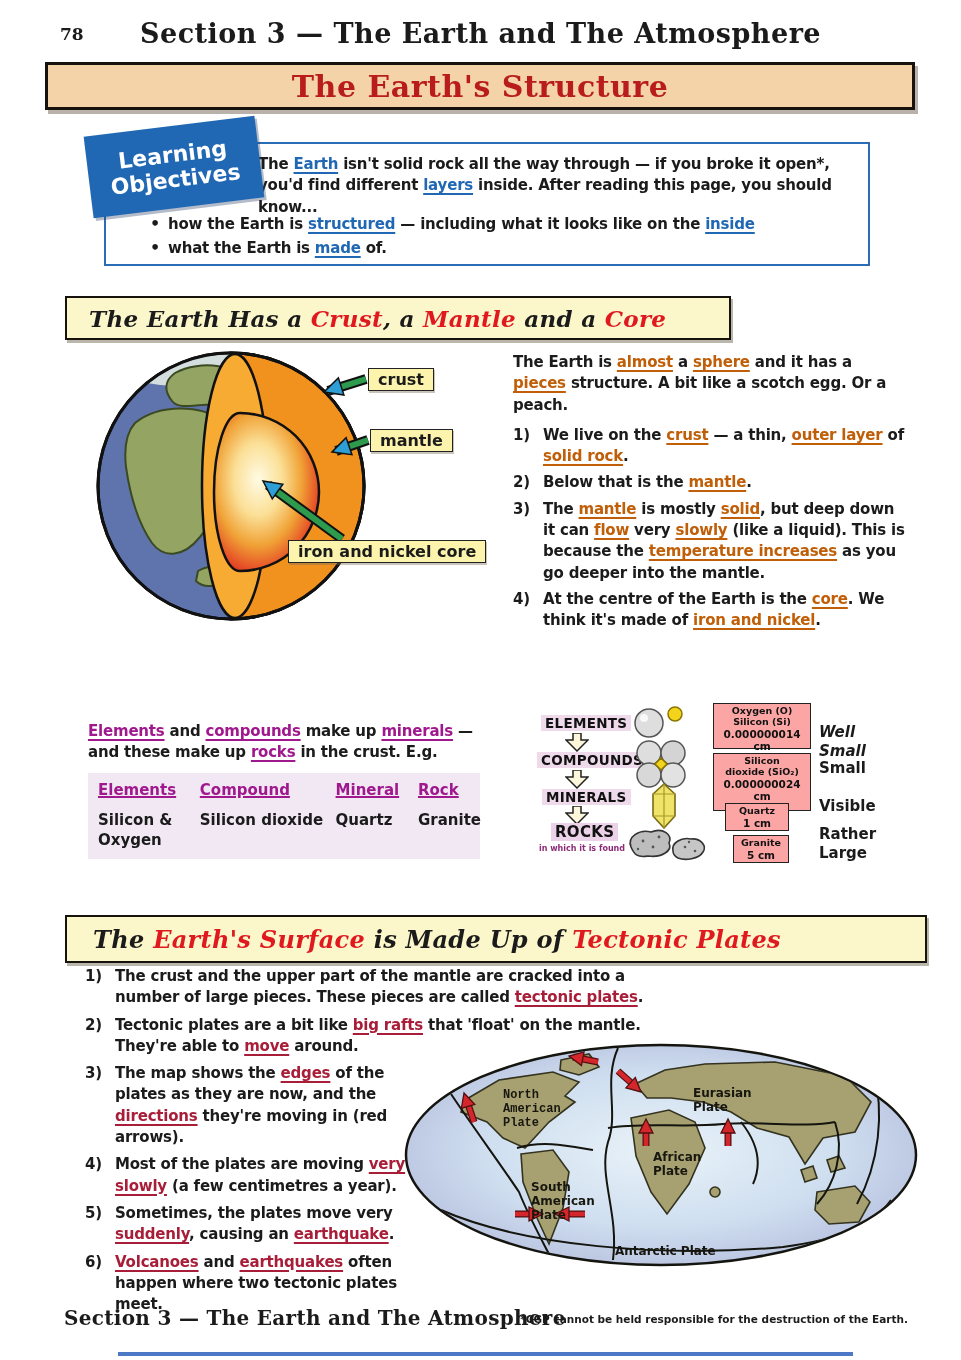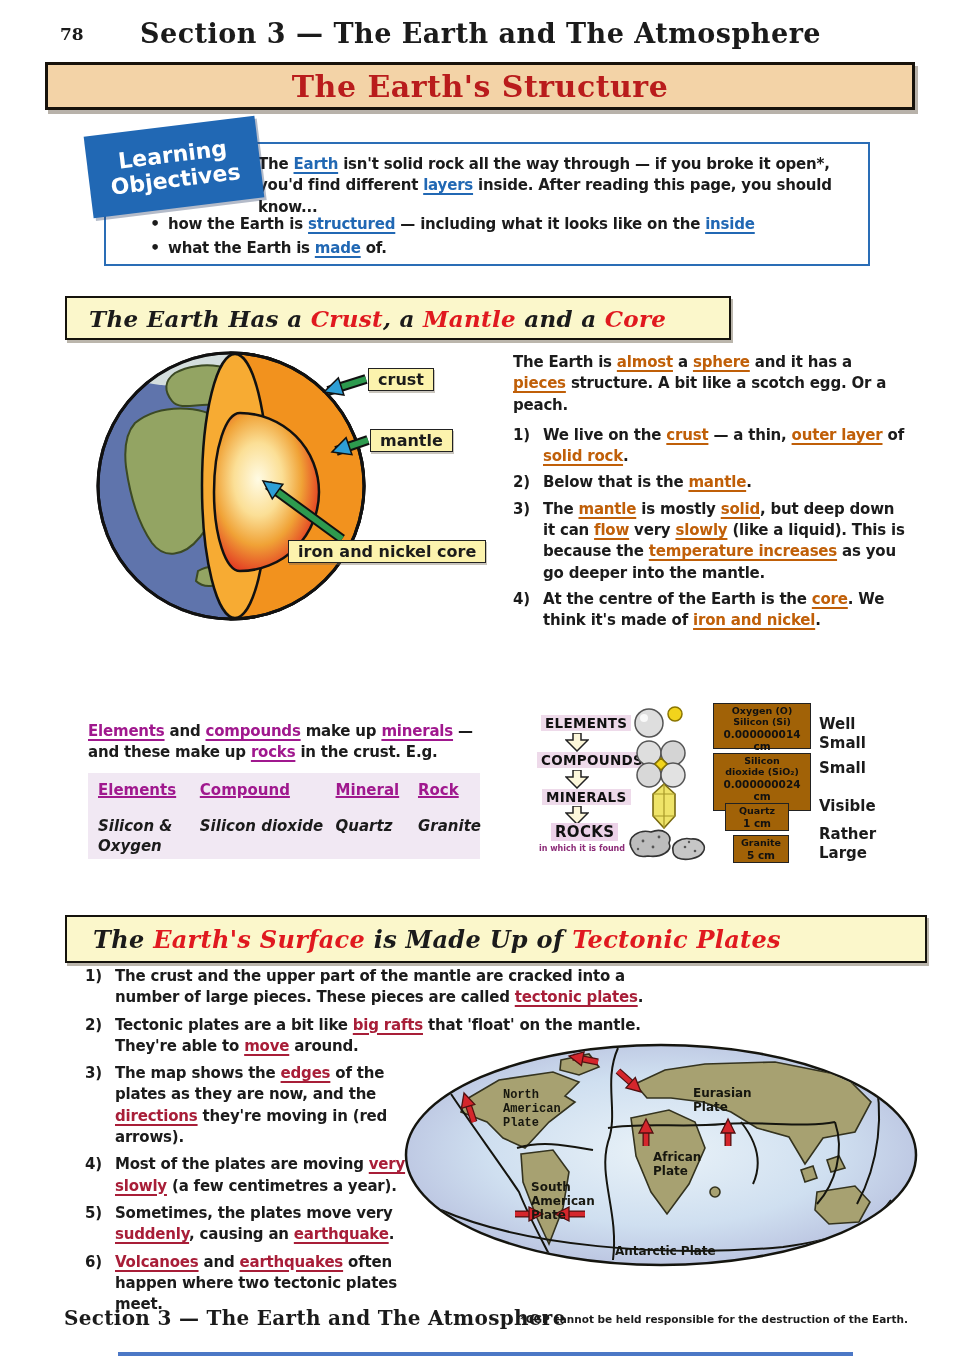--- a/index.html
+++ b/index.html
@@ -45,30 +45,30 @@
   .earth-wrap{left:80px;top:343px;width:425px;height:292px;}
   .chip{position:absolute;background:#fcf3ad;border:1.5px solid #222;padding:1px 9px;
         font-weight:700;font-size:16px;white-space:nowrap;box-shadow:1px 2px 0 rgba(120,110,90,.4);}
   .s1-text{left:513px;top:352px;width:396px;}
   .num-item{display:flex;margin-bottom:5px;}
   .num{width:30px;flex:none;font-weight:700;}
 
   .s2-intro{left:88px;top:721px;width:410px;}
   .mtable{left:88px;top:773px;width:392px;height:86px;background:#f1e8f3;display:flex;padding:8px 2px 0 10px;box-sizing:border-box;}
   .mcol .th{color:#a0188e;font-weight:700;font-size:15px;text-decoration:underline;text-decoration-thickness:2px;}
-  .mcol .td{font-weight:700;font-size:15px;margin-top:17px;line-height:1.35;font-style:italic;}
+  .mcol .td{font-weight:700;font-size:15px;margin-top:11px;line-height:1.35;}
   .mc1{width:105px;} .mc2{width:140px;} .mc3{width:85px;} .mc4{width:60px;}
 
   .flow-wrap{left:537px;top:695px;width:378px;height:172px;}
   .fstep{position:absolute;background:#eedaea;padding:0 4px;font-weight:700;font-size:13.5px;letter-spacing:.3px;color:#111;}
   .frocks{font-size:15px;background:#ecd2e8;}
   .fnote{position:absolute;font-size:8px;font-weight:700;color:#8c2c78;}
   .farrow{position:absolute;}
   .ficon{position:absolute;}
-  .sbox{position:absolute;background:#a16207;border:1.5px solid #222;box-sizing:border-box;
+  .sbox{position:absolute;background:#fca5a5;border:1.5px solid #222;box-sizing:border-box;
         text-align:center;font-weight:700;color:#111;}
   .sbox .t{font-size:9.5px;line-height:1.15;padding-top:2px;}
   .sbox .s{font-size:10.5px;line-height:1.2;}
   .snote{position:absolute;font-size:15px;font-weight:700;line-height:1.25;}
 
   .s3-list{left:85px;top:966px;}
   .s3-list .num-item{margin-bottom:6px;}
   .w-wide{width:575px;} .w-narrow{width:333px;}
   .map-wrap{left:403px;top:1042px;width:517px;height:226px;}
   .maplabel{position:absolute;font-weight:700;font-size:12px;line-height:1.18;color:#17170f;text-align:left;}
@@ -276,21 +276,21 @@
     </div>
     <div class="sbox" style="left:188px;top:108px;width:64px;height:28px;">
       <div class="t">Quartz</div>
       <div class="s">1 cm</div>
     </div>
     <div class="sbox" style="left:196px;top:140px;width:56px;height:28px;">
       <div class="t">Granite</div>
       <div class="s">5 cm</div>
     </div>
 
-    <div class="snote preline" style="left:282px;top:20px;">Well
+    <div class="snote preline" style="left:282px;top:28px;font-style:italic;">Well
 Small</div>
     <div class="snote" style="left:282px;top:64px;">Small</div>
     <div class="snote" style="left:282px;top:102px;">Visible</div>
     <div class="snote preline" style="left:282px;top:130px;">Rather
 Large</div>
   </div>
 
   <div class="abs panel p3">
     <h2 class="panel-h" style="margin:4px"><span>The </span><span class="r">Earth's Surface</span><span> is Made Up of </span><span class="r">Tectonic Plates</span></h2>
   </div>

